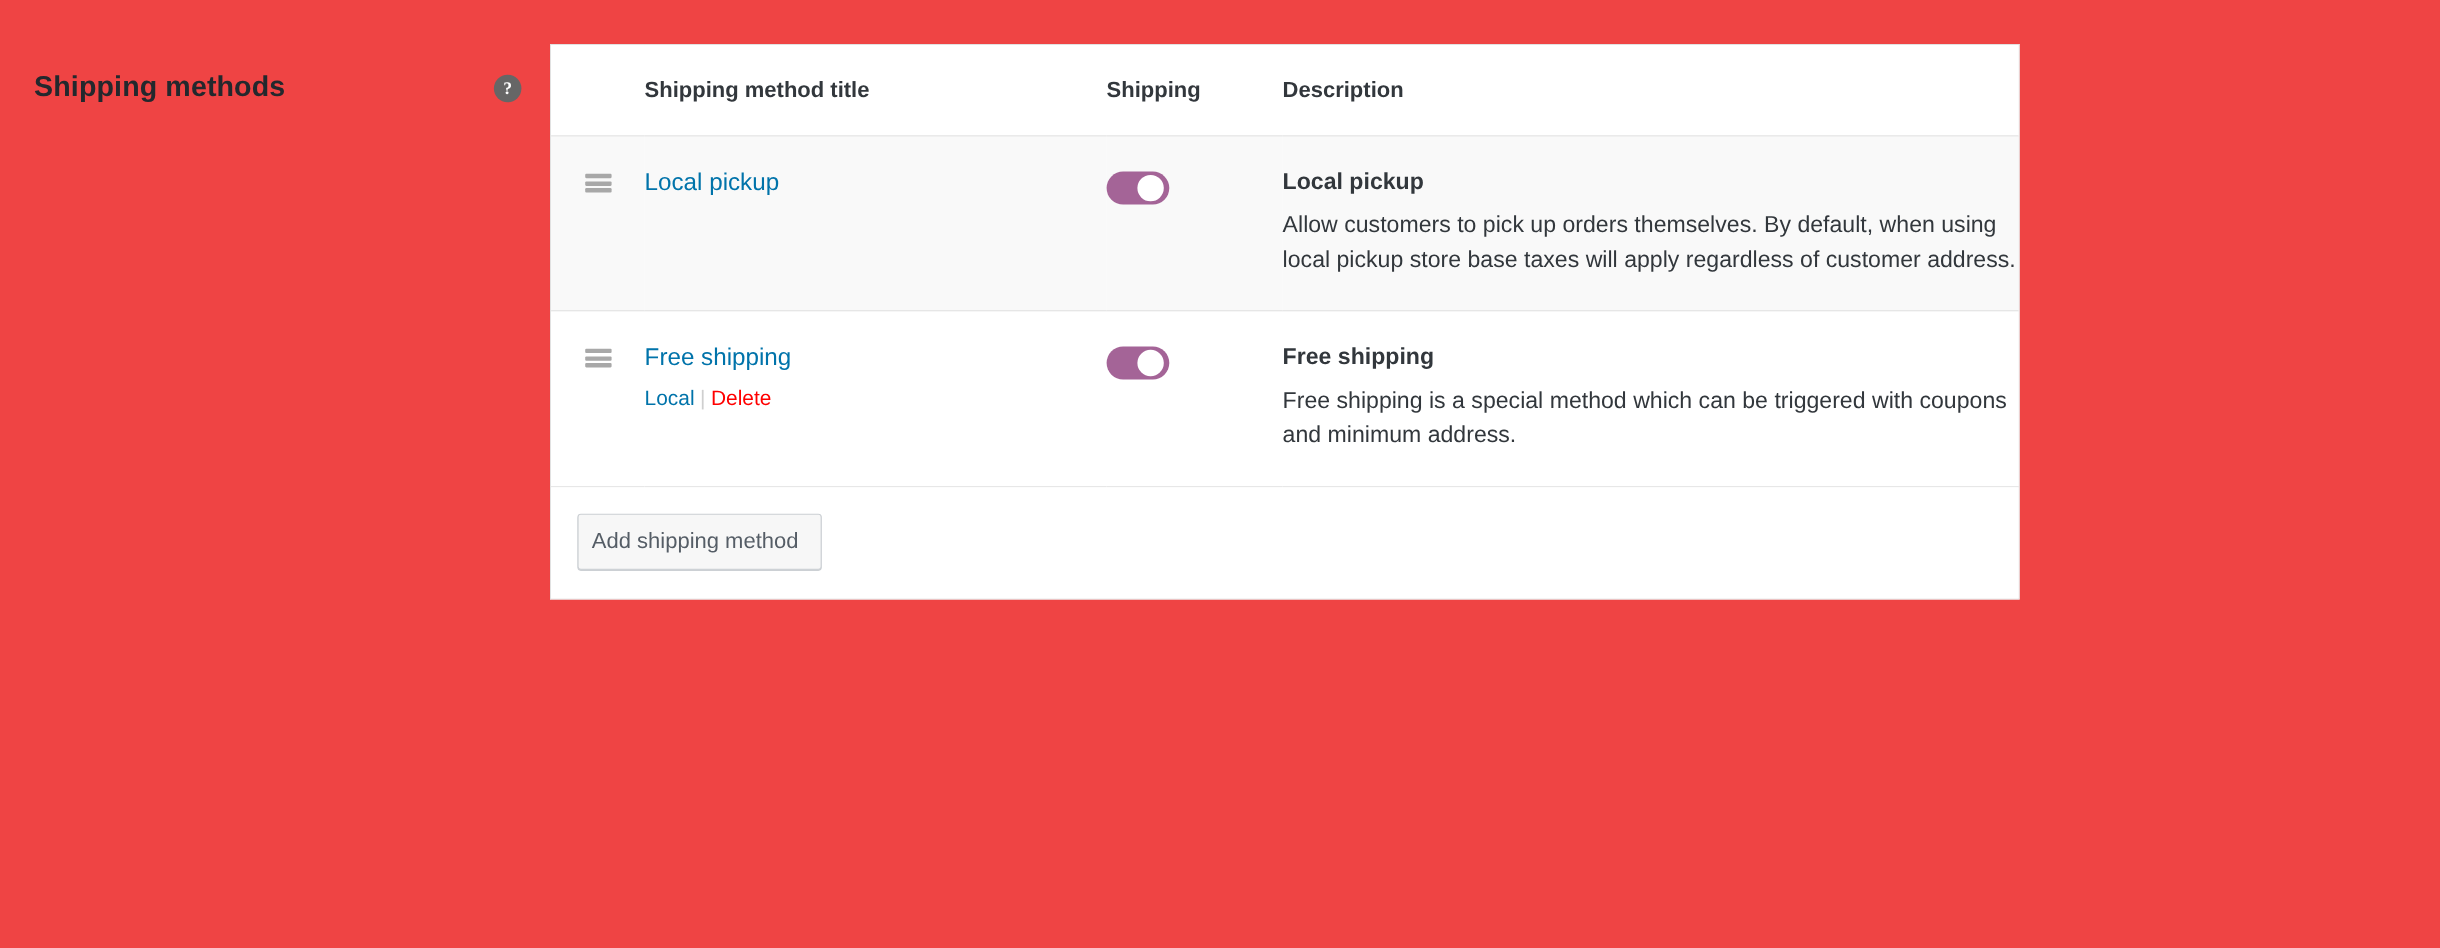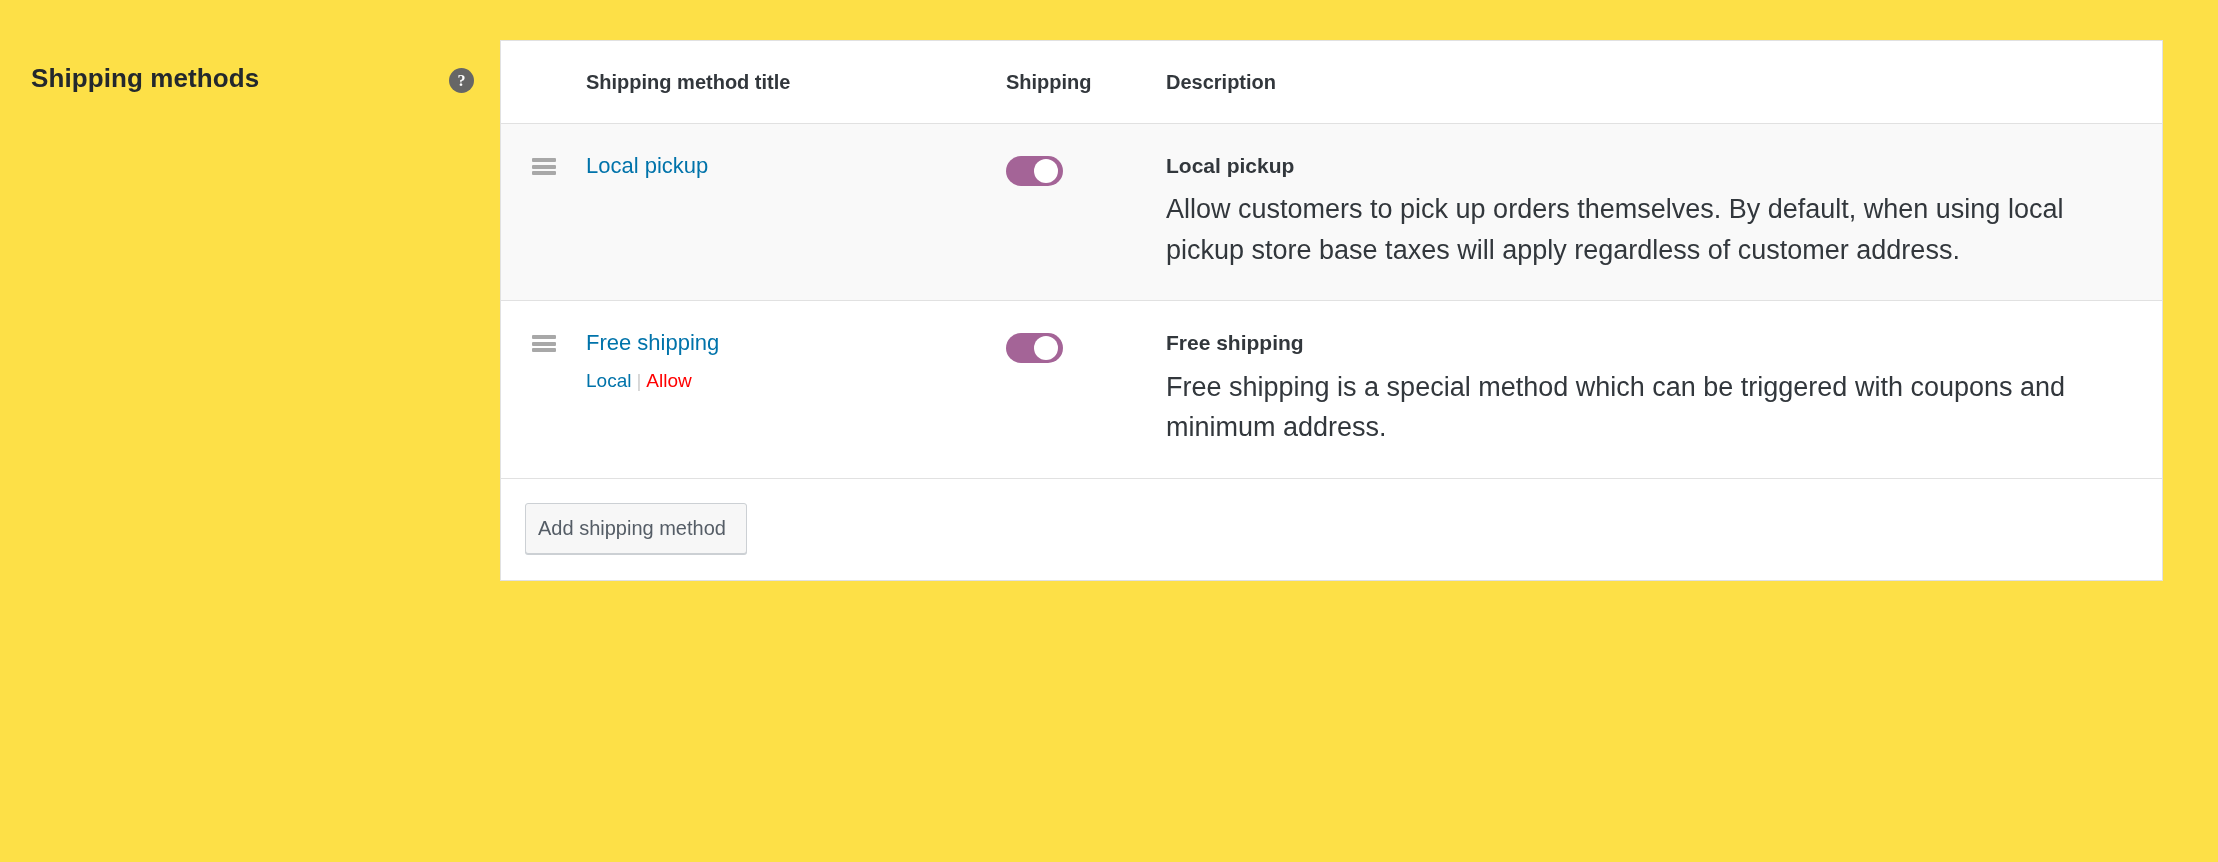--- a/index.html
+++ b/index.html
@@ -10,21 +10,21 @@
     height: 862px;
     background: #f1f1f1;
     font-family: "Liberation Sans", sans-serif;
     -webkit-font-smoothing: antialiased;
   }
 
   .page {
     position: relative;
     width: 2218px;
     height: 862px;
-    background: #fde047;
+    background: #ef4444;
     overflow: hidden;
   }
 
   
   .label-col {
     position: absolute;
     left: 0;
     top: 0;
     width: 500px;
     padding-top: 62px;
@@ -60,21 +60,21 @@
     cursor: help;
     flex: 0 0 auto;
     font-family: "Liberation Serif", serif;
   }
 
   
   .panel {
     position: absolute;
     left: 500px;
     top: 40px;
-    width: 1663px;
+    width: 1336px;
     background: #ffffff;
     border: 1px solid #e1e1e1;
   }
 
   table.shipping-table {
     width: 100%;
     border-collapse: collapse;
     table-layout: fixed;
   }
 
@@ -178,21 +178,21 @@
 
   
   .desc-title {
     font-size: 21px;
     font-weight: bold;
     color: #32373c;
     line-height: 1.3;
     margin-bottom: 10px;
   }
   .desc-body {
-    font-size: 27px;
+    font-size: 21px;
     color: #32373c;
     line-height: 1.5;
     max-width: 980px;
   }
 
   
   .panel-footer {
     background: #ffffff;
     padding: 24px 0 26px 24px;
   }
@@ -280,21 +280,21 @@
           <td class="col-sort">
             <div class="sort-handle">
               <span></span>
                 <span></span>
                 <span></span>
             </div>
           </td>
           <td class="col-title">
             <a href="#" class="method-link">Free shipping</a>
             <div class="row-actions">
-              <a href="#" class="edit-link">Local</a><span class="sep">|</span><a href="#" class="delete-link">Allow</a>
+              <a href="#" class="edit-link">Local</a><span class="sep">|</span><a href="#" class="delete-link">Delete</a>
             </div>
           </td>
           <td class="col-enabled">
             <span class="woo-toggle">
               <span class="knob"></span>
             </span>
           </td>
           <td class="col-desc">
             <div class="desc-title">Free shipping</div>
             <div class="desc-body">Free shipping is a special method which can be triggered with coupons and minimum address.</div>

